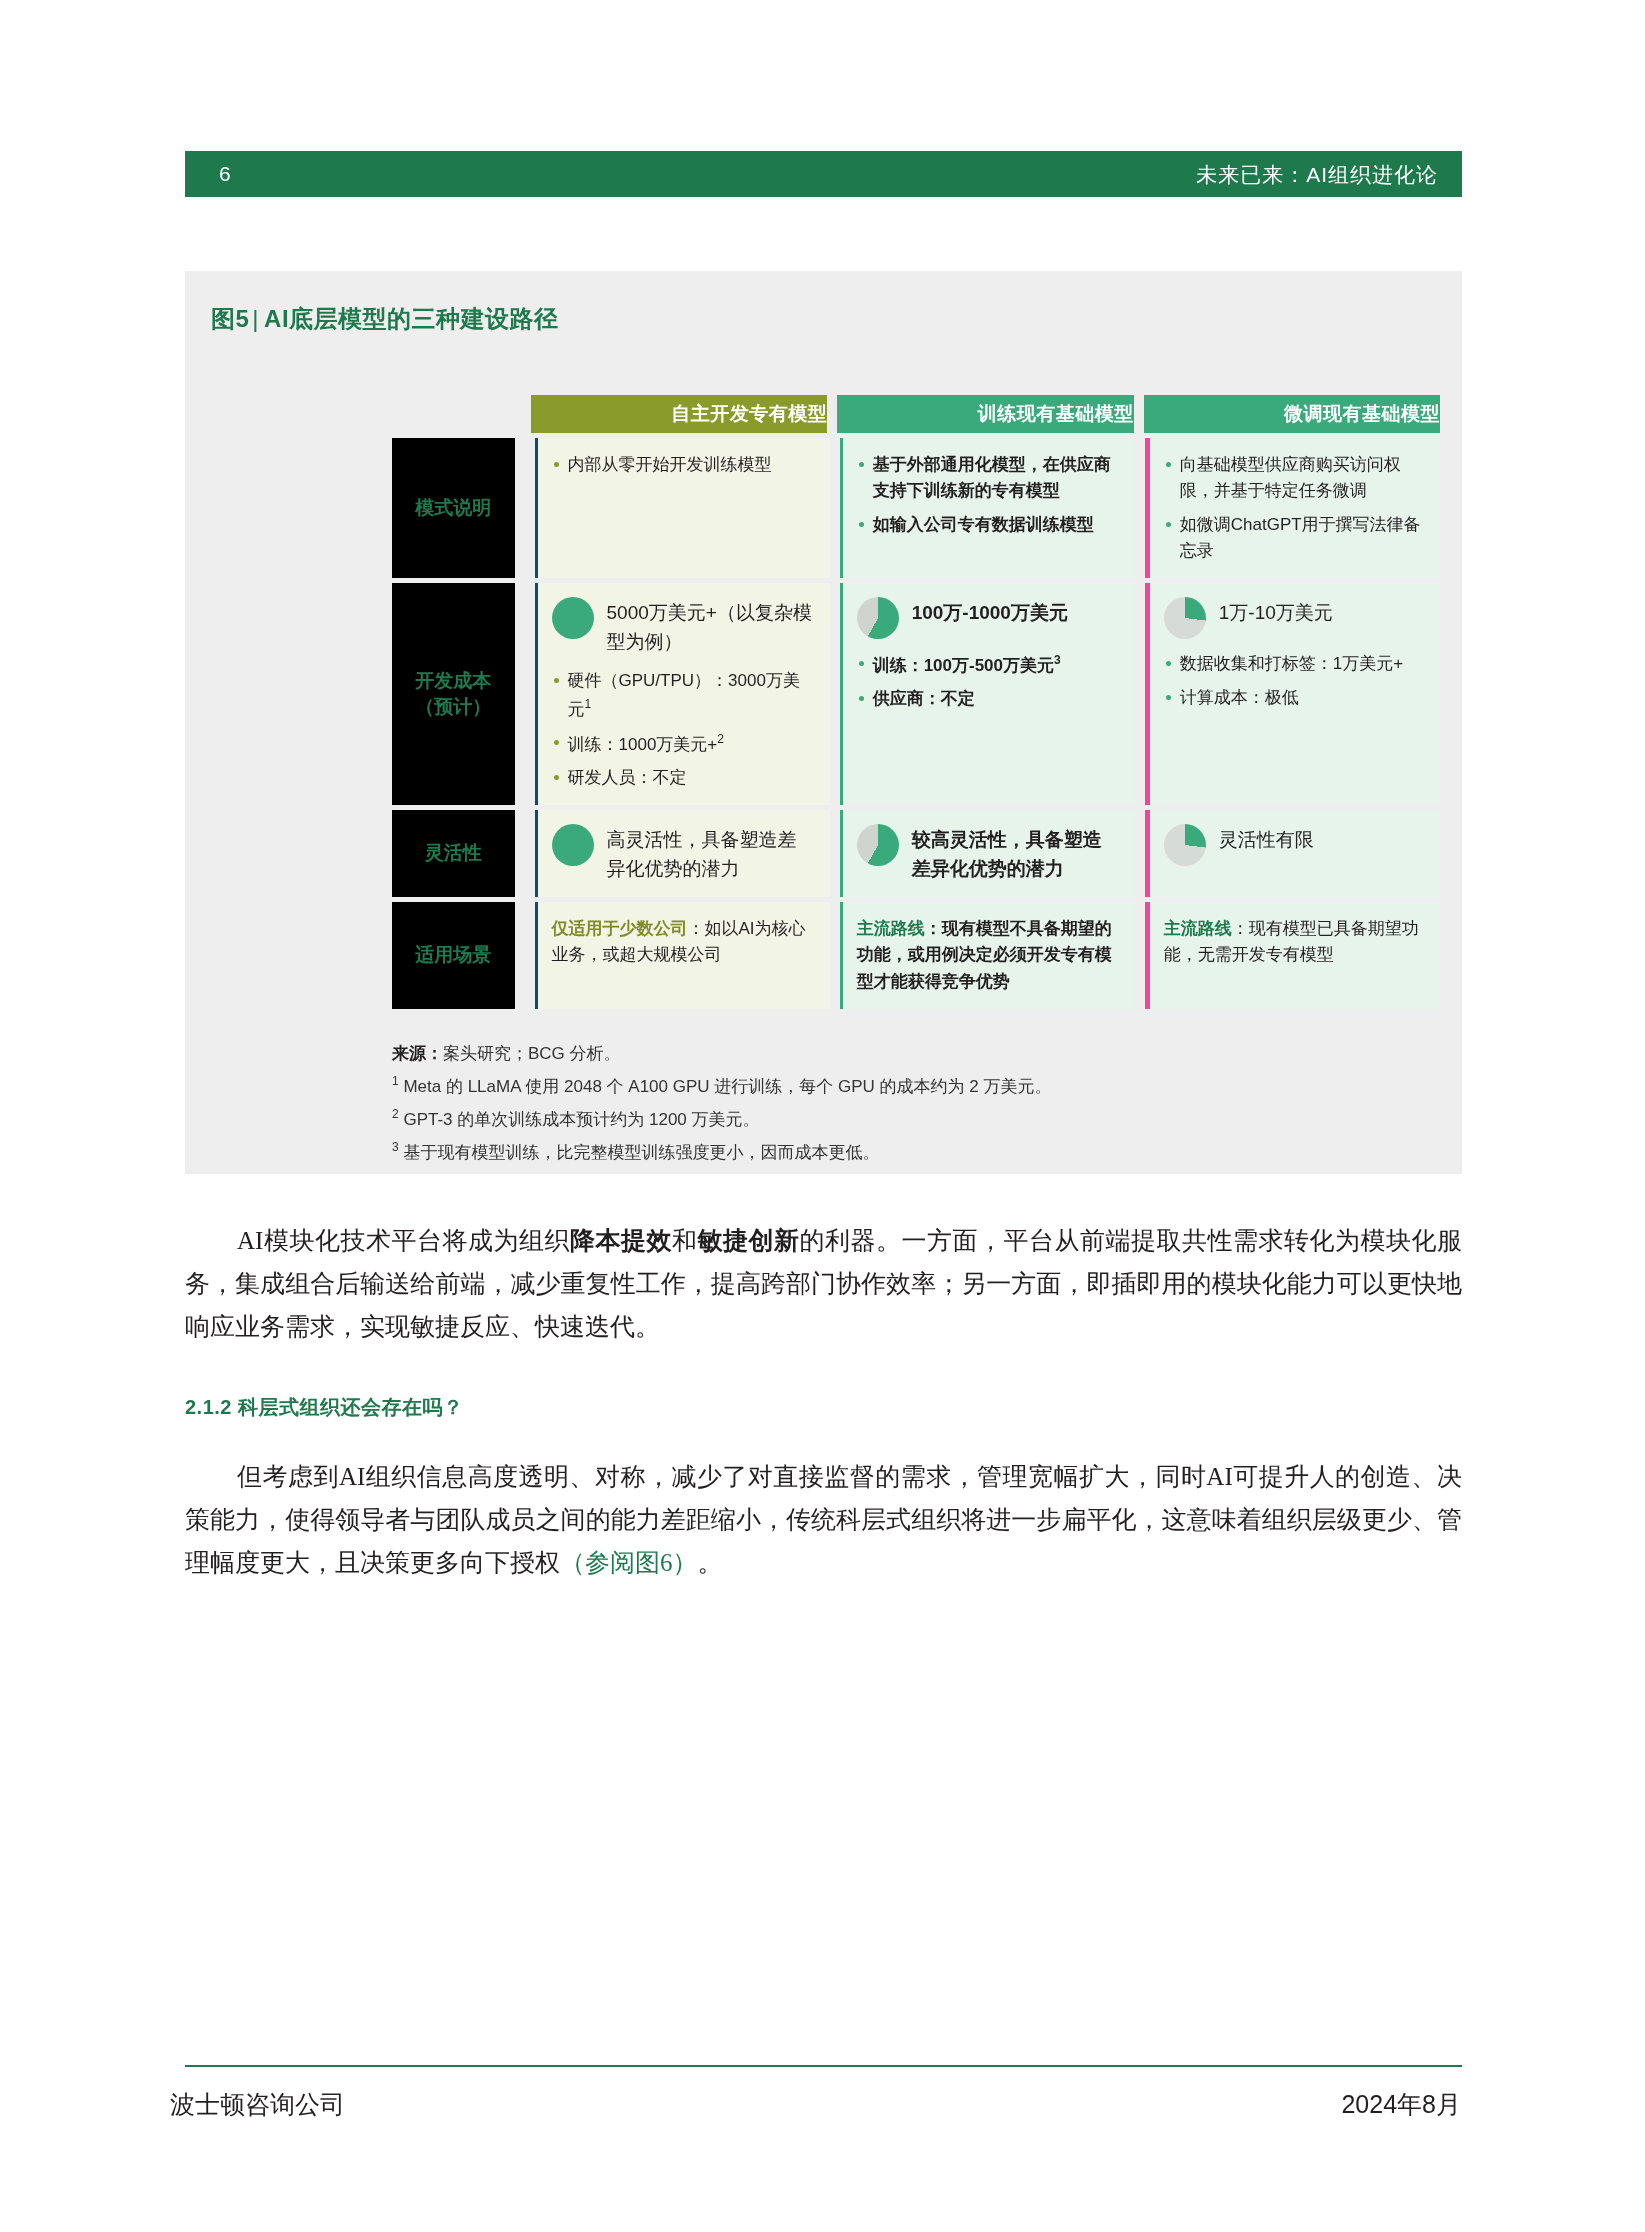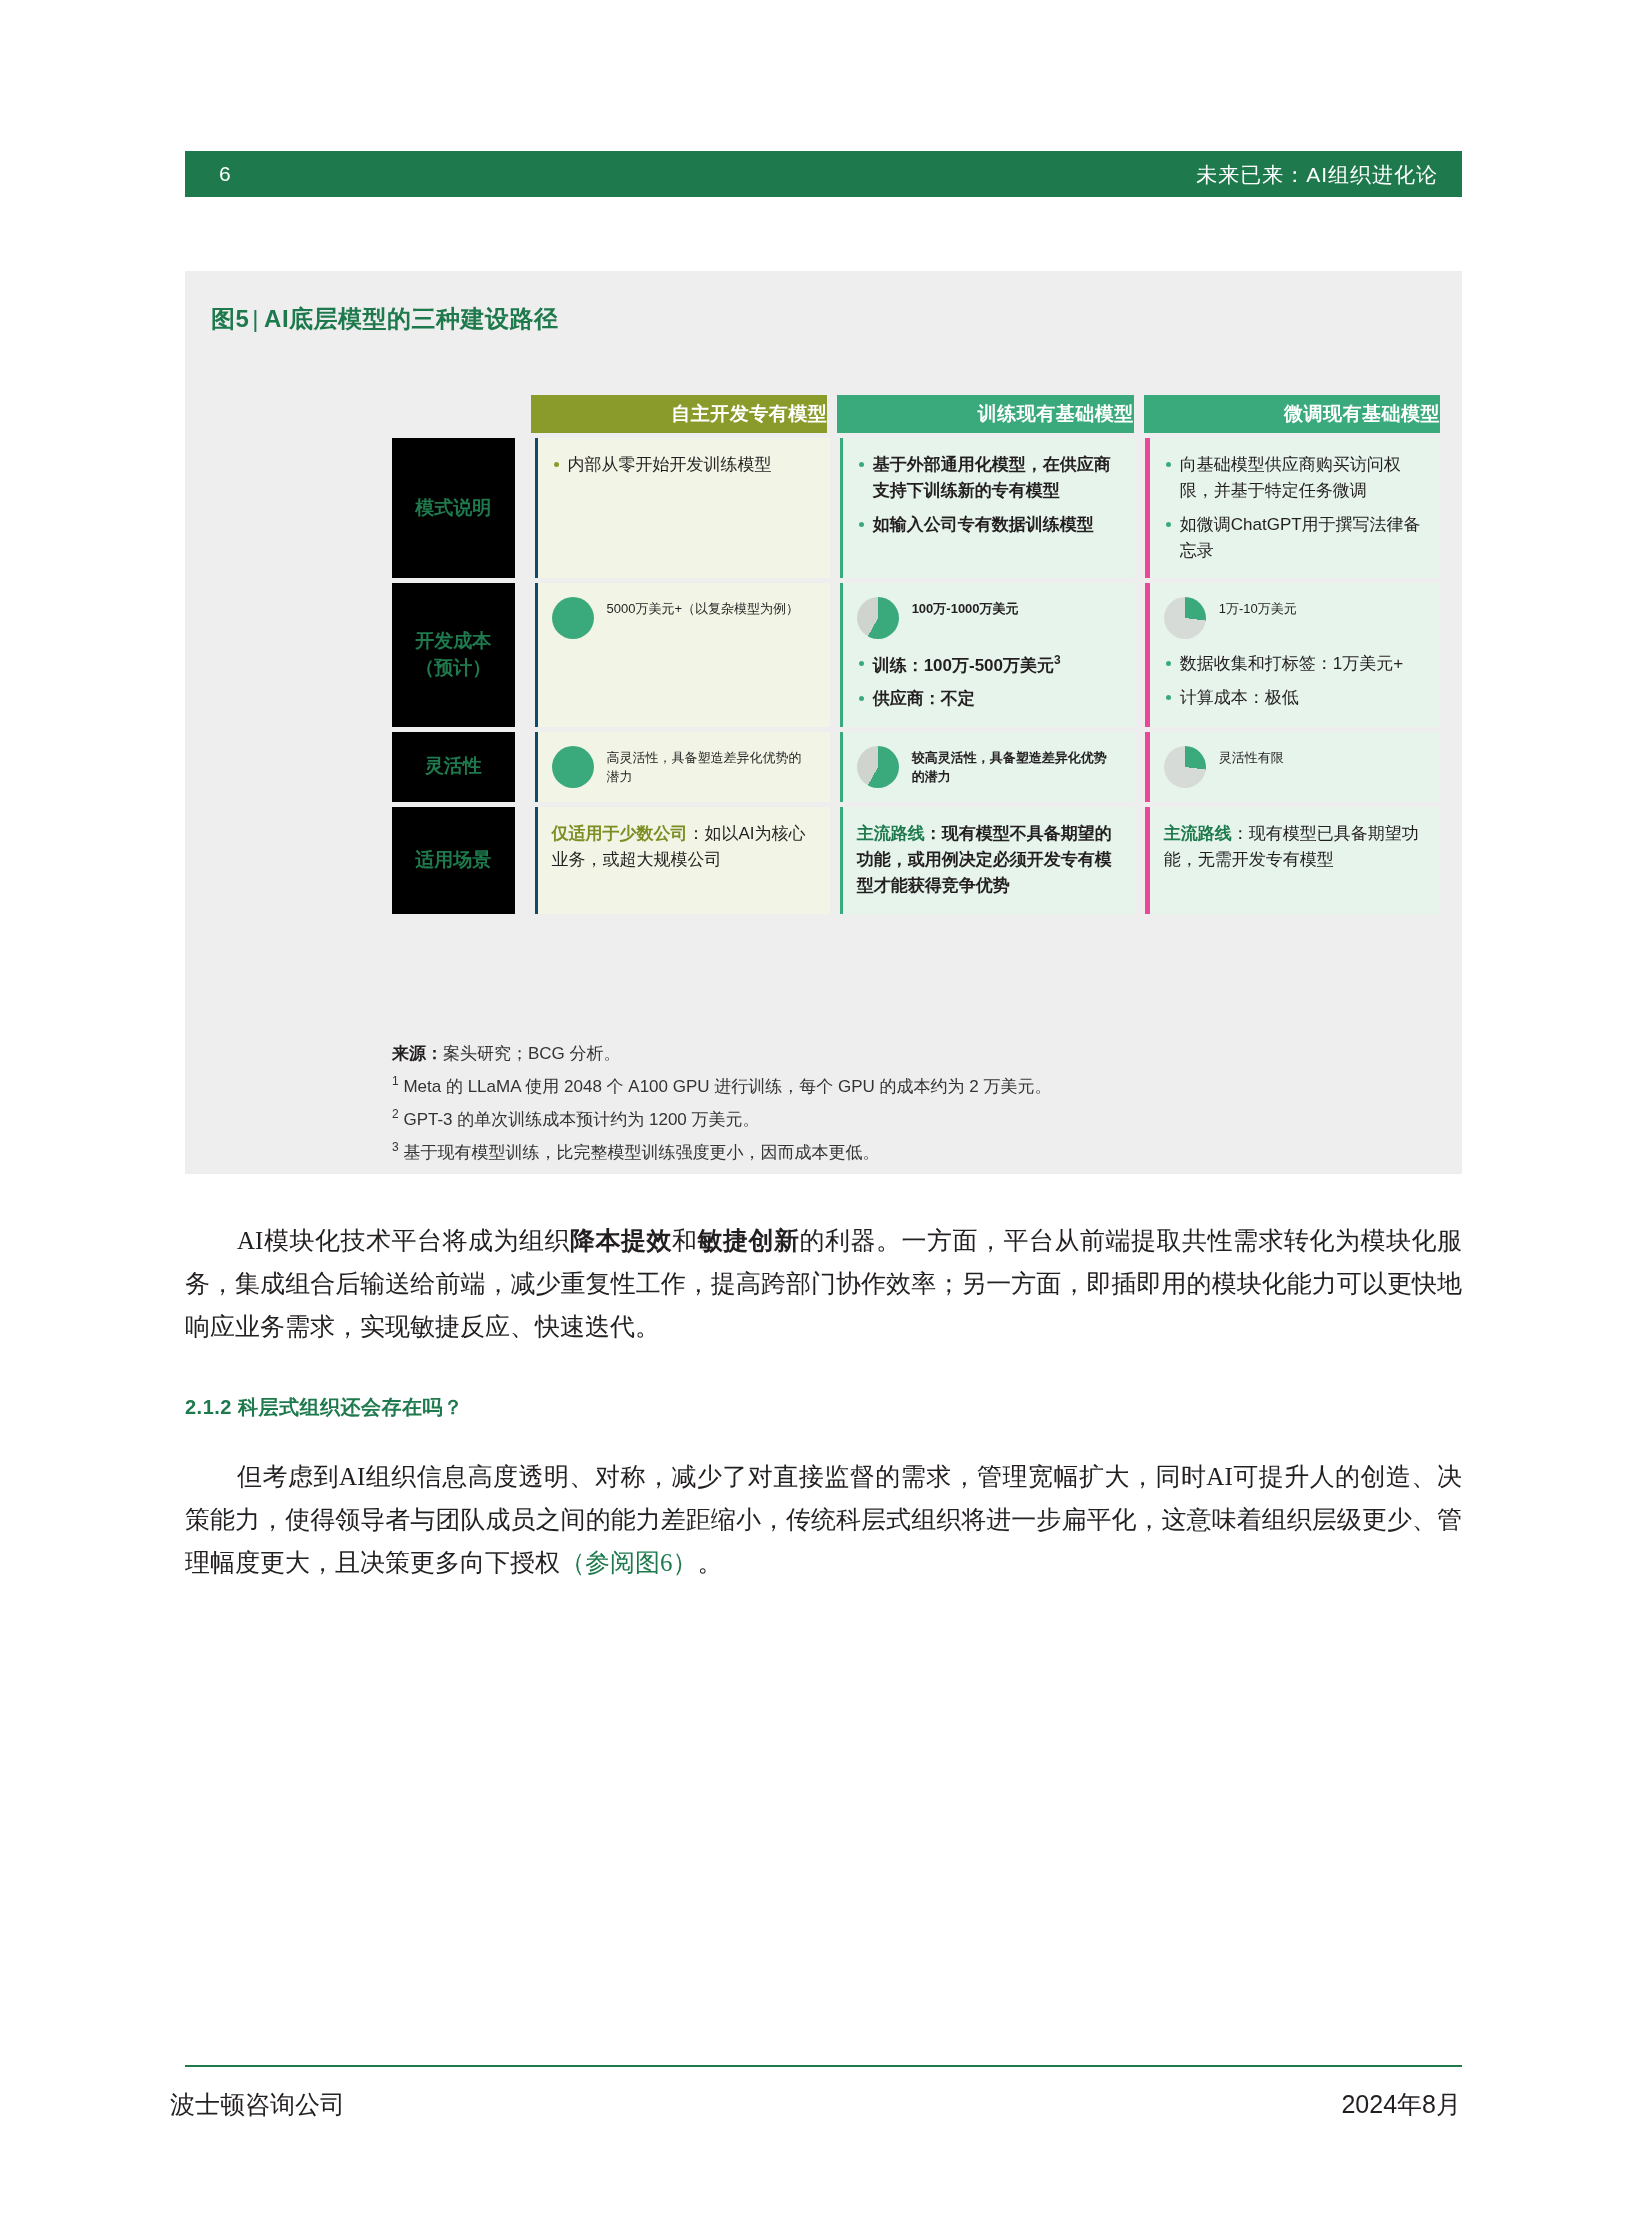--- a/index.html
+++ b/index.html
@@ -157,21 +157,21 @@
     margin-bottom: 12px;
   }
   .pie {
     width: 42px;
     height: 42px;
     border-radius: 50%;
     flex: 0 0 42px;
     background: #3aaa7d;
   }
   .pie-text {
-    font-size: 13px;
+    font-size: 19px;
     line-height: 1.5;
     padding-top: 2px;
   }
   .pie-60 {
     background: conic-gradient(#3aaa7d 0% 58%, #cfd4cf 58% 100%);
   }
   .pie-30 {
     background: conic-gradient(#3aaa7d 0% 27%, #d7dbd7 27% 100%);
   }
   .pie-full { background: #3aaa7d; }
@@ -292,20 +292,25 @@
       <div class="row">
         <div class="row-label">
           <span style="white-space:pre-line">开发成本
 （预计）</span>
         </div>
         <div class="cell a">
           <div class="pie-row">
             <div class="pie pie-full"></div>
             <div class="pie-text">5000万美元+（以复杂模型为例）</div>
           </div>
+          <ul class="bul">
+            <li><span>硬件（GPU/TPU）：3000万美元</span><span class="sup">1</span></li>
+            <li><span>训练：1000万美元+</span><span class="sup">2</span></li>
+            <li>研发人员：不定</li>
+          </ul>
         </div>
         <div class="cell b">
           <div class="pie-row">
             <div class="pie pie-60"></div>
             <div class="pie-text">100万-1000万美元</div>
           </div>
           <ul class="bul">
             <li><span>训练：100万-500万美元</span><span class="sup">3</span></li>
             <li>供应商：不定</li>
           </ul>

